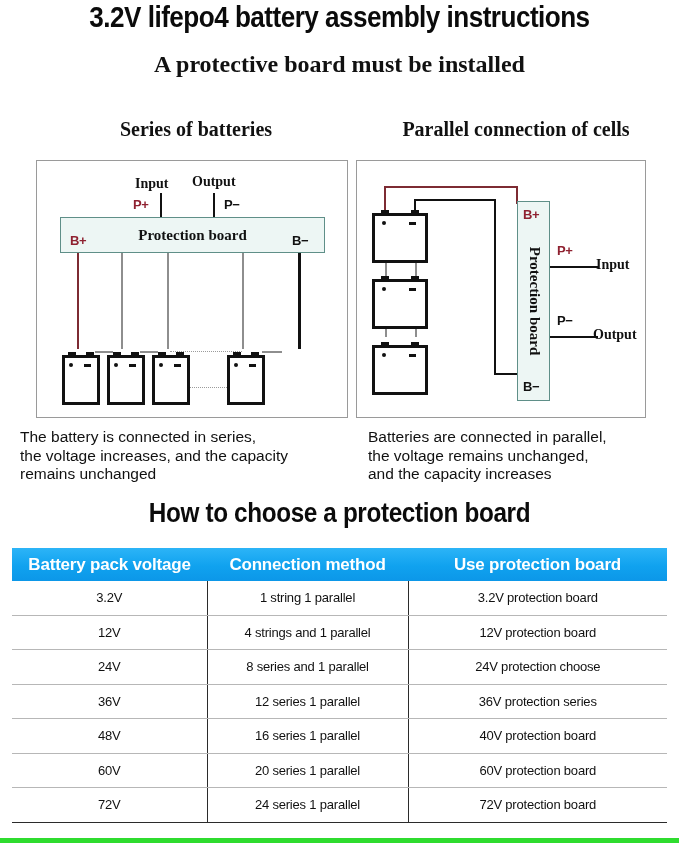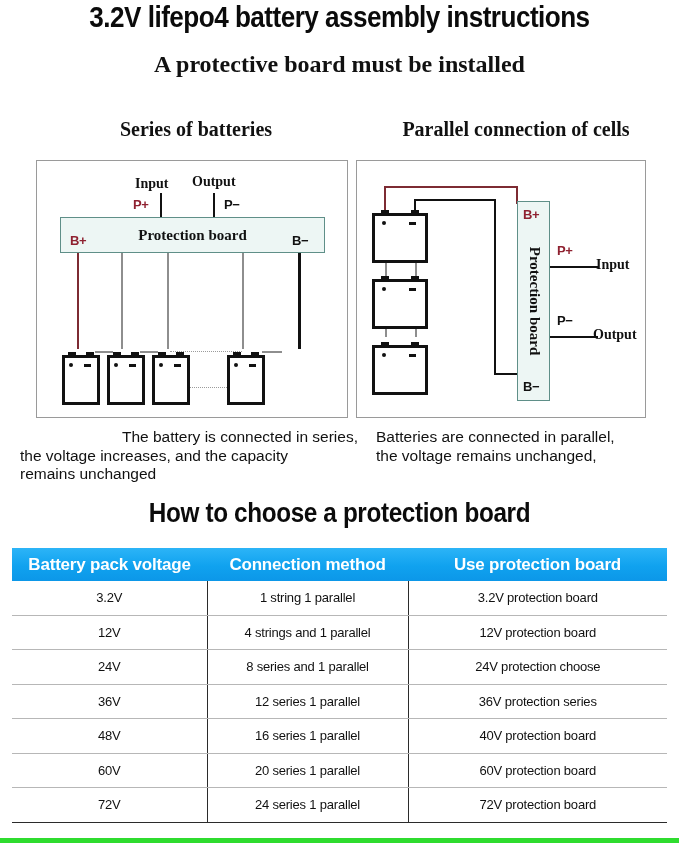--- a/index.html
+++ b/index.html
@@ -92,21 +92,21 @@
   .pmark{position:absolute;width:4px;height:4px;border-radius:50%;background:#111;}
   .nmark{position:absolute;width:7px;height:2.5px;background:#111;}
 
   
   .caption{
     position:absolute;top:428px;
     font-family:"Liberation Sans", sans-serif;
     font-size:15.5px;line-height:18.5px;color:#111;
   }
   .caption.left{left:20px;width:338px;text-align:left;}
-  .caption.right{left:368px;width:300px;text-align:left;margin-left:8px;}
+  .caption.right{left:368px;width:300px;text-align:left;}
 
   
   .table-title{
     position:absolute;left:0;top:498px;width:679px;text-align:center;
     font-family:"Liberation Sans", sans-serif;font-weight:bold;
     font-size:27px;letter-spacing:-0.4px;color:#0b0b0b;
     transform:scaleX(0.9);transform-origin:50% 0;white-space:nowrap;
   }
 
   
@@ -245,27 +245,28 @@
     <div class="term pos" style="left:200px;top:82px;">P+</div>
     <div class="wire blk" style="left:193px;top:105px;width:48px;height:2px;"></div>
     <div class="lbl" style="left:239px;top:96px;font-size:14px;">Input</div>
 
     <div class="term neg" style="left:200px;top:152px;">P−</div>
     <div class="wire blk" style="left:193px;top:175px;width:48px;height:2px;"></div>
     <div class="lbl" style="left:236px;top:166px;font-size:14px;">Output</div>
   </div>
 
   <div class="caption left">
-    <div style="text-align:right;">The battery is connected in series,</div>
+    <div style="text-align:left;">The battery is connected in series,</div>
     <div>the voltage increases, and the capacity</div>
     <div>remains unchanged</div>
   </div>
   <div class="caption right">
     <div>Batteries are connected in parallel,</div>
     <div>the voltage remains unchanged,</div>
+    <div>and the capacity increases</div>
   </div>
 
   <div class="table-title">How to choose a protection board</div>
 
   <table class="tbl">
     <colgroup>
       <col class="col-a">
         <col class="col-b">
         <col class="col-c">
     </colgroup>

